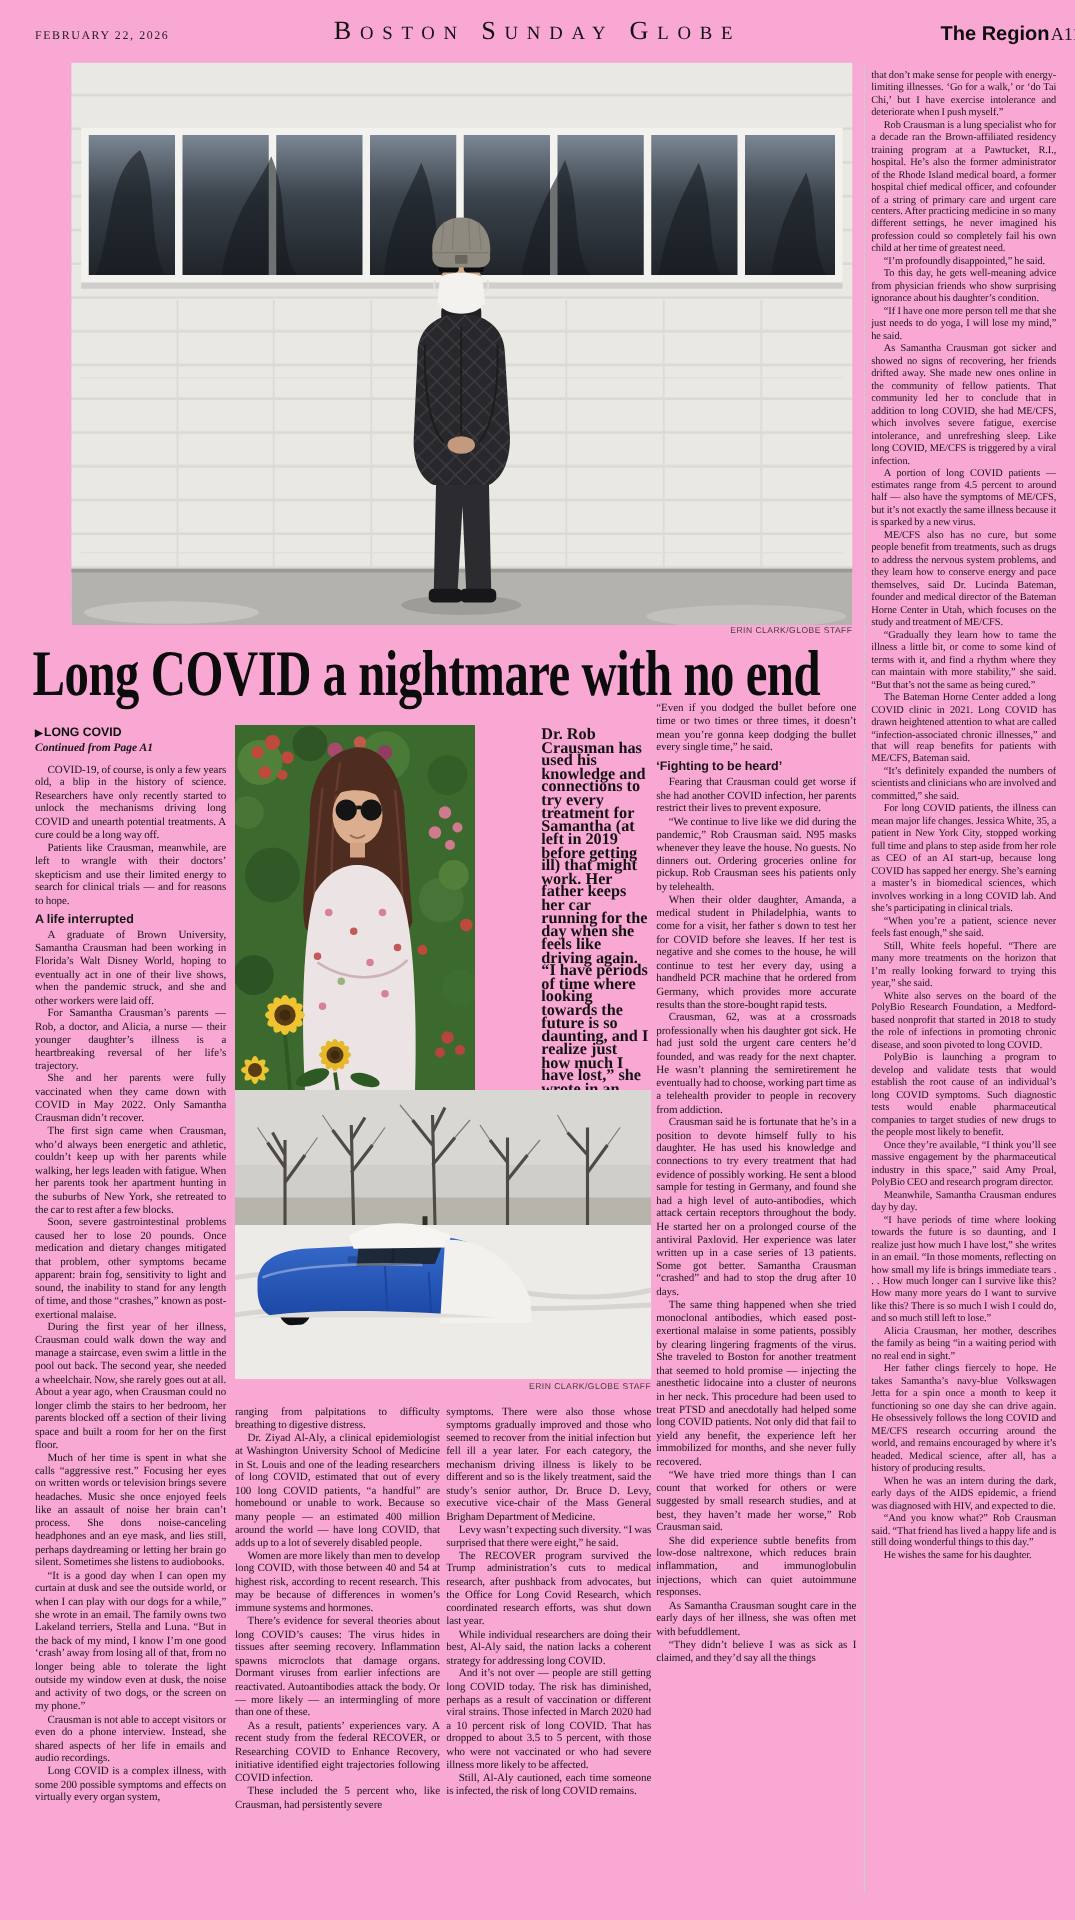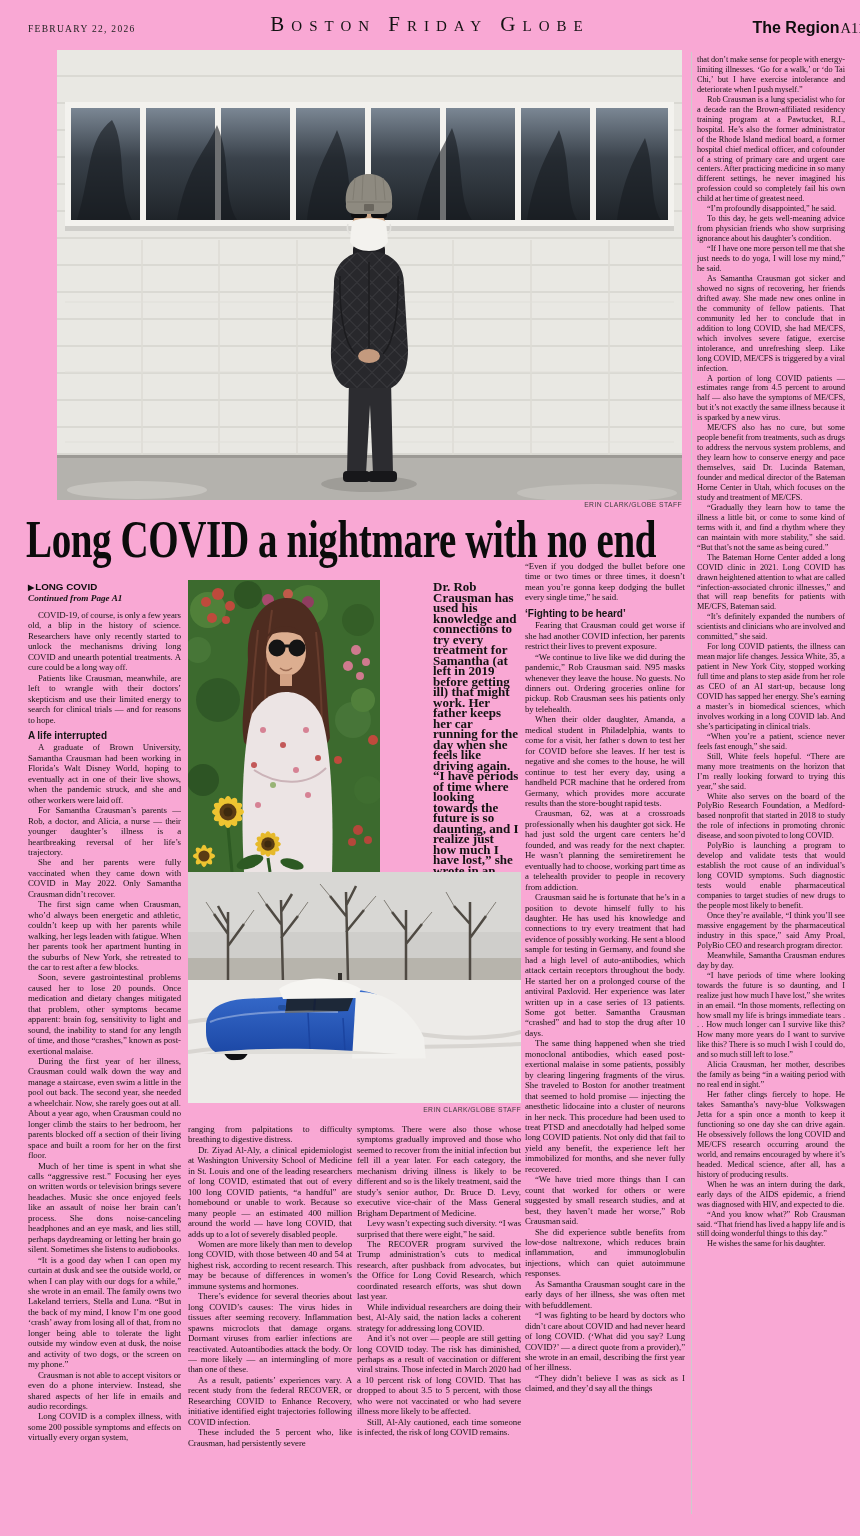--- a/index.html
+++ b/index.html
@@ -39,21 +39,21 @@
   #rail{left:697px;top:55px;width:148px;height:1460px;font-size:8.3px;line-height:9.95px;}
   .caption{position:absolute;left:433px;top:582px;width:86px;height:292px;overflow:hidden;font-weight:bold;font-size:13px;line-height:10.5px;color:#131313;}
   .vrule{position:absolute;left:691px;top:52px;width:1px;height:1462px;background:#cccccc;}
 </style>
 </head>
 <body>
 
 <div class="page">
 
   <div class="m-date">FEBRUARY 22, 2026</div>
-  <div class="m-title">Boston Friday Globe</div>
+  <div class="m-title">Boston Sunday Globe</div>
   <div class="m-right">
     <span class="m-section">The Region</span><span class="m-page">A11</span>
   </div>
 
   <figure class="main-photo">
     <svg viewBox="0 0 625 450" preserveAspectRatio="none">
       <defs>
         <linearGradient id="paneG" x1="0" y1="0" x2="0" y2="1">
           <stop offset="0" stop-color="#7b8794"></stop>
             <stop offset="0.45" stop-color="#3a424b"></stop>
@@ -353,21 +353,20 @@
       <p class="sub">‘Fighting to be heard’</p>
       <p>Fearing that Crausman could get worse if she had another COVID infection, her parents restrict their lives to prevent exposure.</p>
       <p>“We continue to live like we did during the pandemic,” Rob Crausman said. N95 masks whenever they leave the house. No guests. No dinners out. Ordering groceries online for pickup. Rob Crausman sees his patients only by telehealth.</p>
       <p>When their older daughter, Amanda, a medical student in Philadelphia, wants to come for a visit, her father s down to test her for COVID before she leaves. If her test is negative and she comes to the house, he will continue to test her every day, using a handheld PCR machine that he ordered from Germany, which provides more accurate results than the store-bought rapid tests.</p>
       <p>Crausman, 62, was at a crossroads professionally when his daughter got sick. He had just sold the urgent care centers he’d founded, and was ready for the next chapter. He wasn’t planning the semiretirement he eventually had to choose, working part time as a telehealth provider to people in recovery from addiction.</p>
       <p>Crausman said he is fortunate that he’s in a position to devote himself fully to his daughter. He has used his knowledge and connections to try every treatment that had evidence of possibly working. He sent a blood sample for testing in Germany, and found she had a high level of auto-antibodies, which attack certain receptors throughout the body. He started her on a prolonged course of the antiviral Paxlovid. Her experience was later written up in a case series of 13 patients. Some got better. Samantha Crausman “crashed” and had to stop the drug after 10 days.</p>
       <p>The same thing happened when she tried monoclonal antibodies, which eased post-exertional malaise in some patients, possibly by clearing lingering fragments of the virus. She traveled to Boston for another treatment that seemed to hold promise — injecting the anesthetic lidocaine into a cluster of neurons in her neck. This procedure had been used to treat PTSD and anecdotally had helped some long COVID patients. Not only did that fail to yield any benefit, the experience left her immobilized for months, and she never fully recovered.</p>
       <p>“We have tried more things than I can count that worked for others or were suggested by small research studies, and at best, they haven’t made her worse,” Rob Crausman said.</p>
       <p>She did experience subtle benefits from low-dose naltrexone, which reduces brain inflammation, and immunoglobulin injections, which can quiet autoimmune responses.</p>
       <p>As Samantha Crausman sought care in the early days of her illness, she was often met with befuddlement.</p>
-      <p>“I was fighting to be heard by doctors who didn’t care about COVID and had never heard of long COVID. (‘What did you say? Lung COVID?’ — a direct quote from a provider),” she wrote in an email, describing the first year of her illness.</p>
       <p>“They didn’t believe I was as sick as I claimed, and they’d say all the things</p>
     </section>
 
   <div class="vrule"></div>
   <section id="rail" class="col bodytext">
       <p class="cont">that don’t make sense for people with energy-limiting illnesses. ‘Go for a walk,’ or ‘do Tai Chi,’ but I have exercise intolerance and deteriorate when I push myself.”</p>
       <p>Rob Crausman is a lung specialist who for a decade ran the Brown-affiliated residency training program at a Pawtucket, R.I., hospital. He’s also the former administrator of the Rhode Island medical board, a former hospital chief medical officer, and cofounder of a string of primary care and urgent care centers. After practicing medicine in so many different settings, he never imagined his profession could so completely fail his own child at her time of greatest need.</p>
       <p>“I’m profoundly disappointed,” he said.</p>
       <p>To this day, he gets well-meaning advice from physician friends who show surprising ignorance about his daughter’s condition.</p>
       <p>“If I have one more person tell me that she just needs to do yoga, I will lose my mind,” he said.</p>

